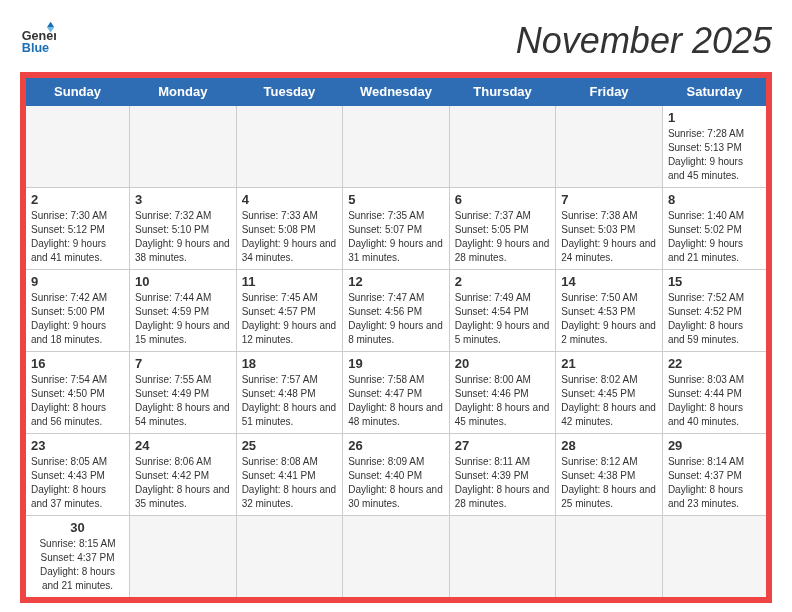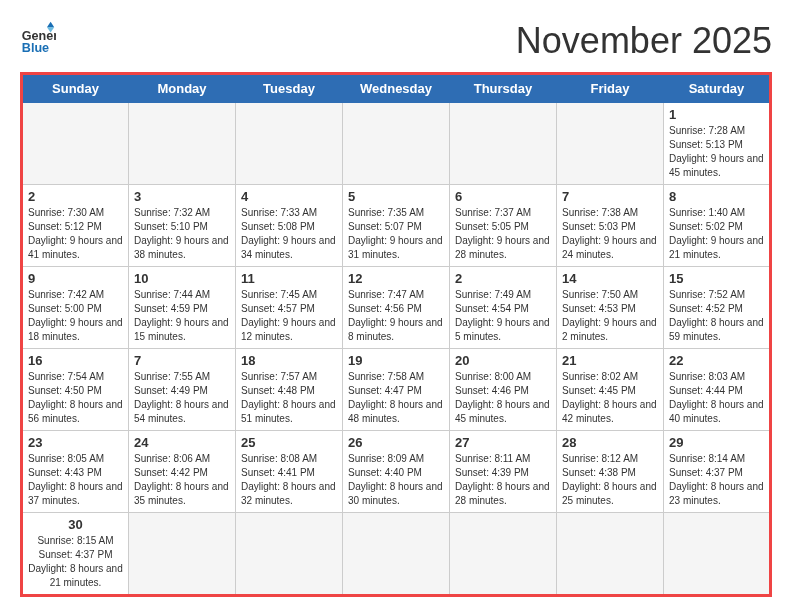--- a/index.html
+++ b/index.html
@@ -20,34 +20,35 @@
       display: flex;
       align-items: center;
       gap: 4px;
     }
     .logo-icon {
       width: 36px;
       height: 36px;
     }
     .title-section {
       text-align: center;
+      font-style: italic;
     }
     .month-title {
       font-size: 36px;
       color: #333;
       font-weight: normal;
     }
     .subtitle {
       font-size: 15px;
       color: #555;
     }
     .calendar {
       width: 100%;
       border-collapse: collapse;
-      border: 3px solid #ef4444;
+      border: 6px solid #ef4444;
     }
     .calendar th {
       background: #2e6db4;
       color: #fff;
       text-align: center;
       padding: 6px 4px;
       font-size: 13px;
       border: 1px solid #2e6db4;
     }
     .calendar td {

